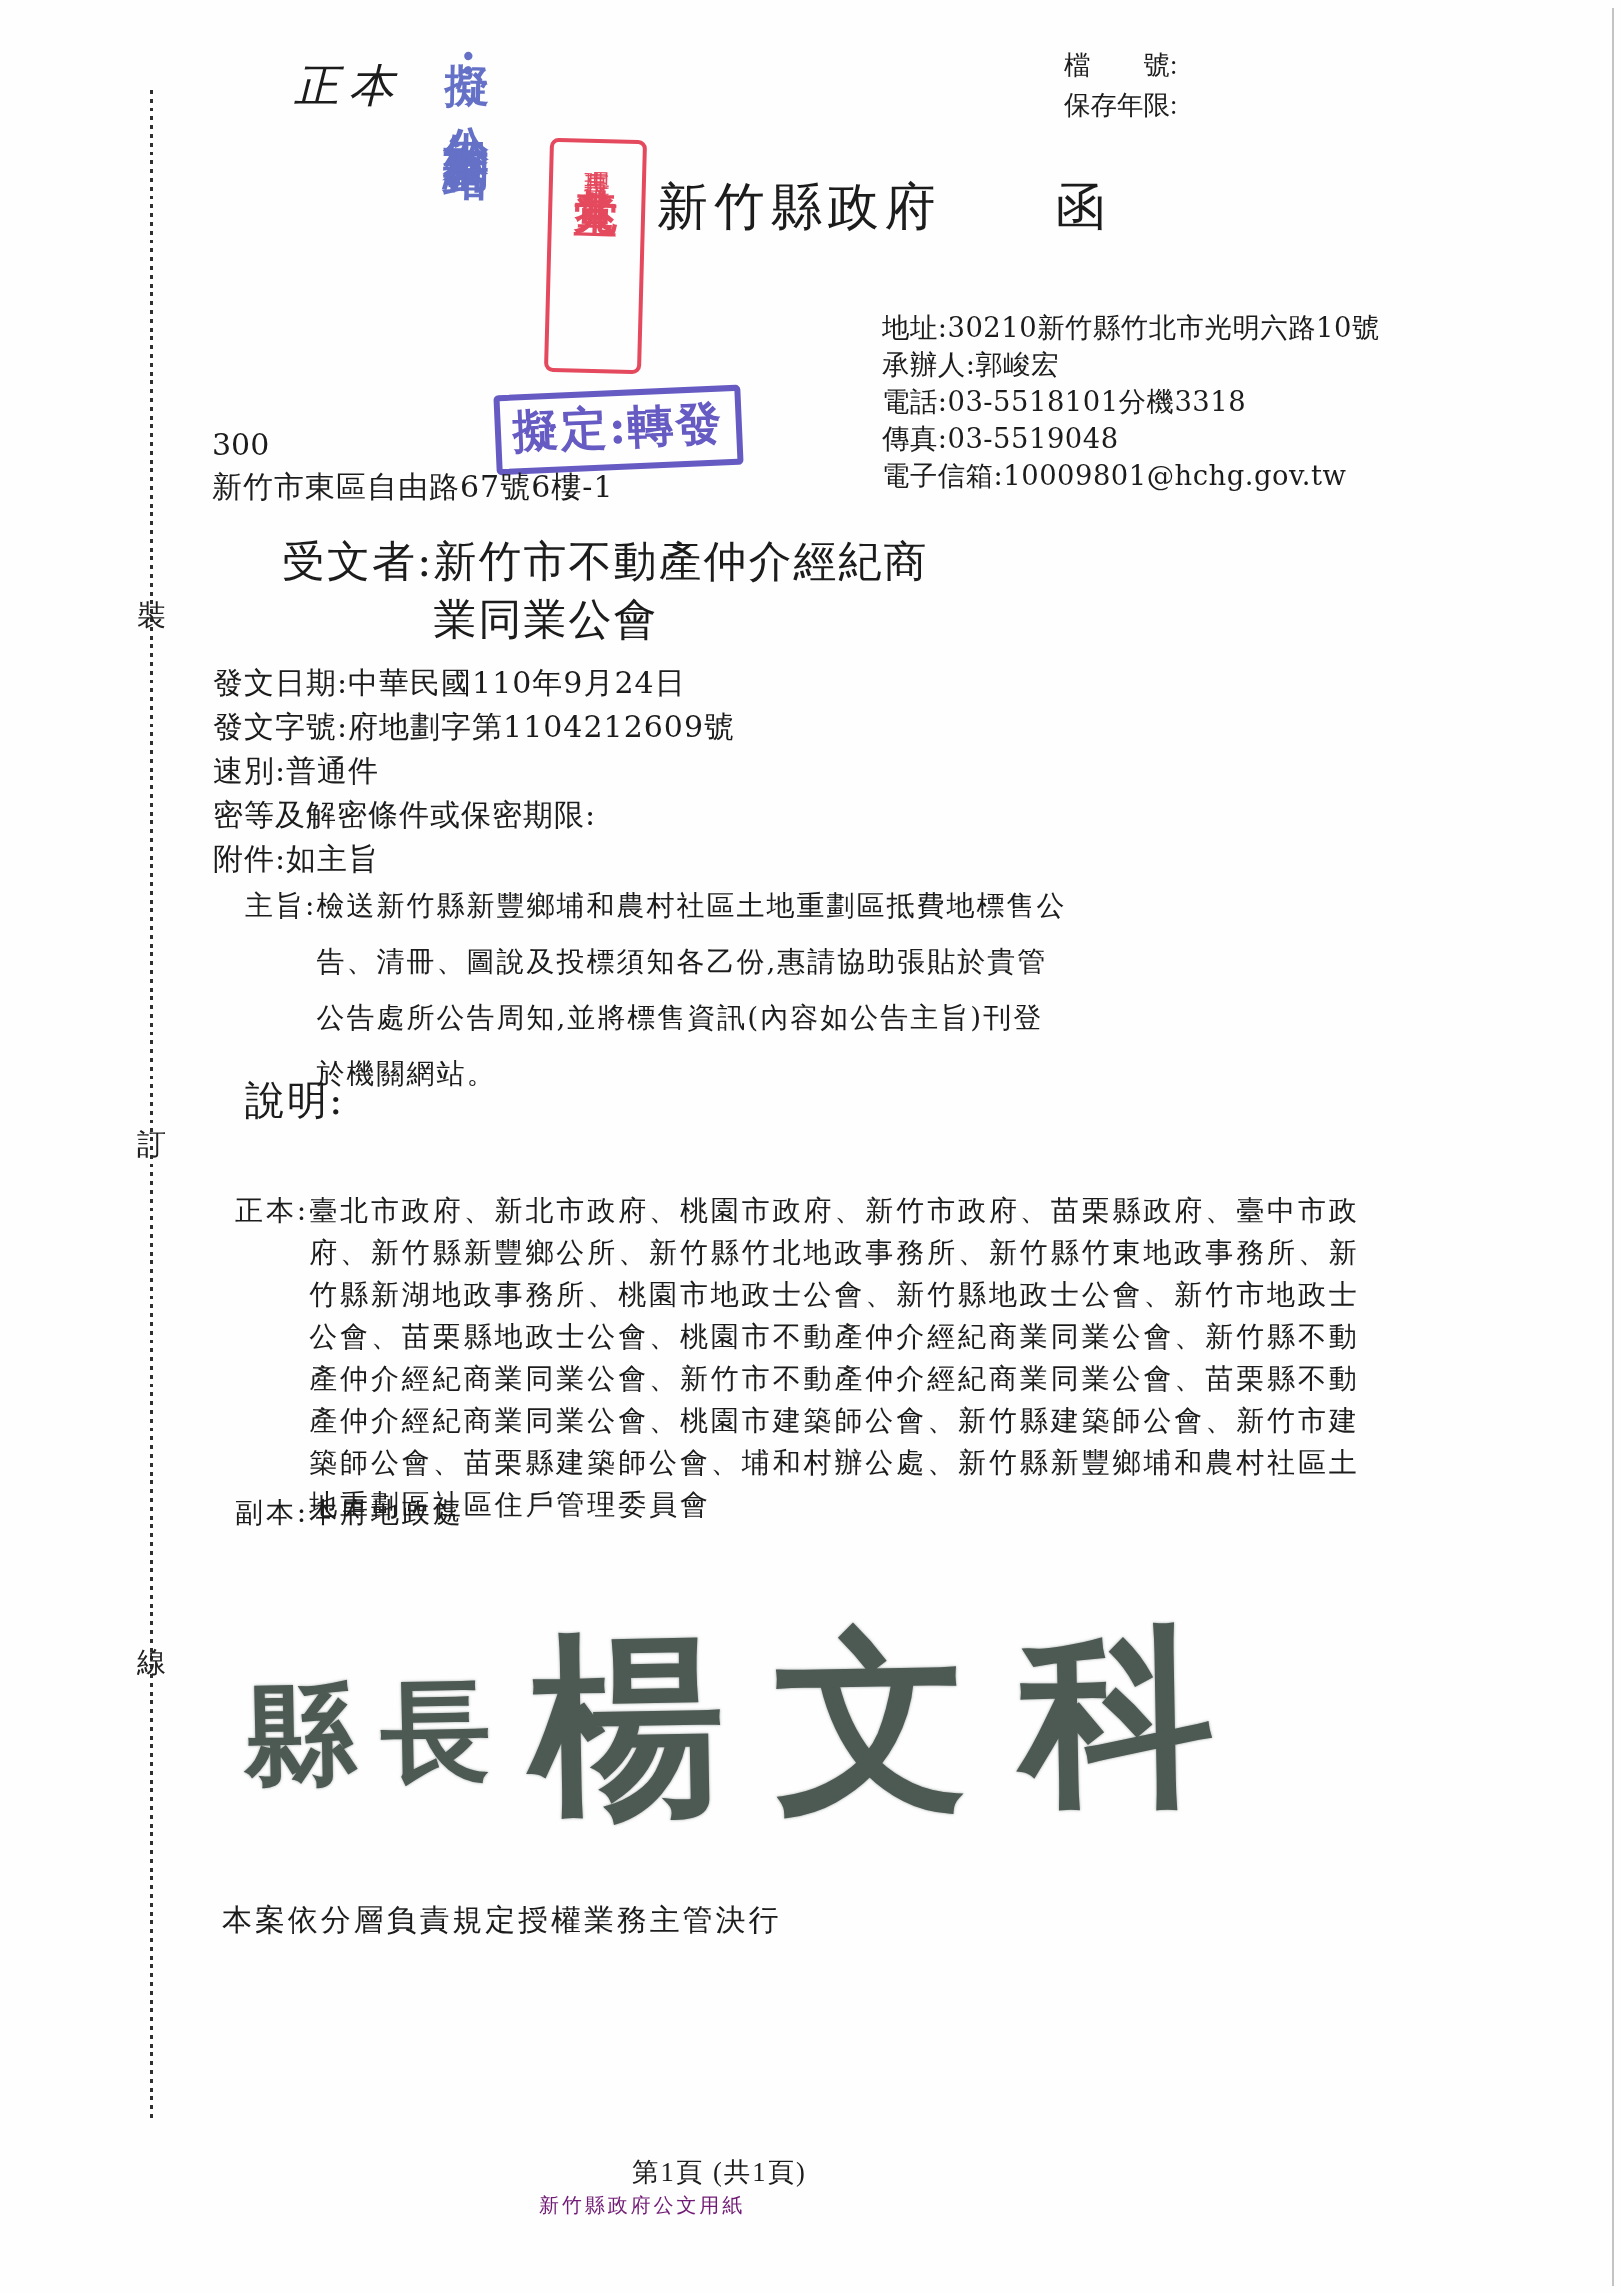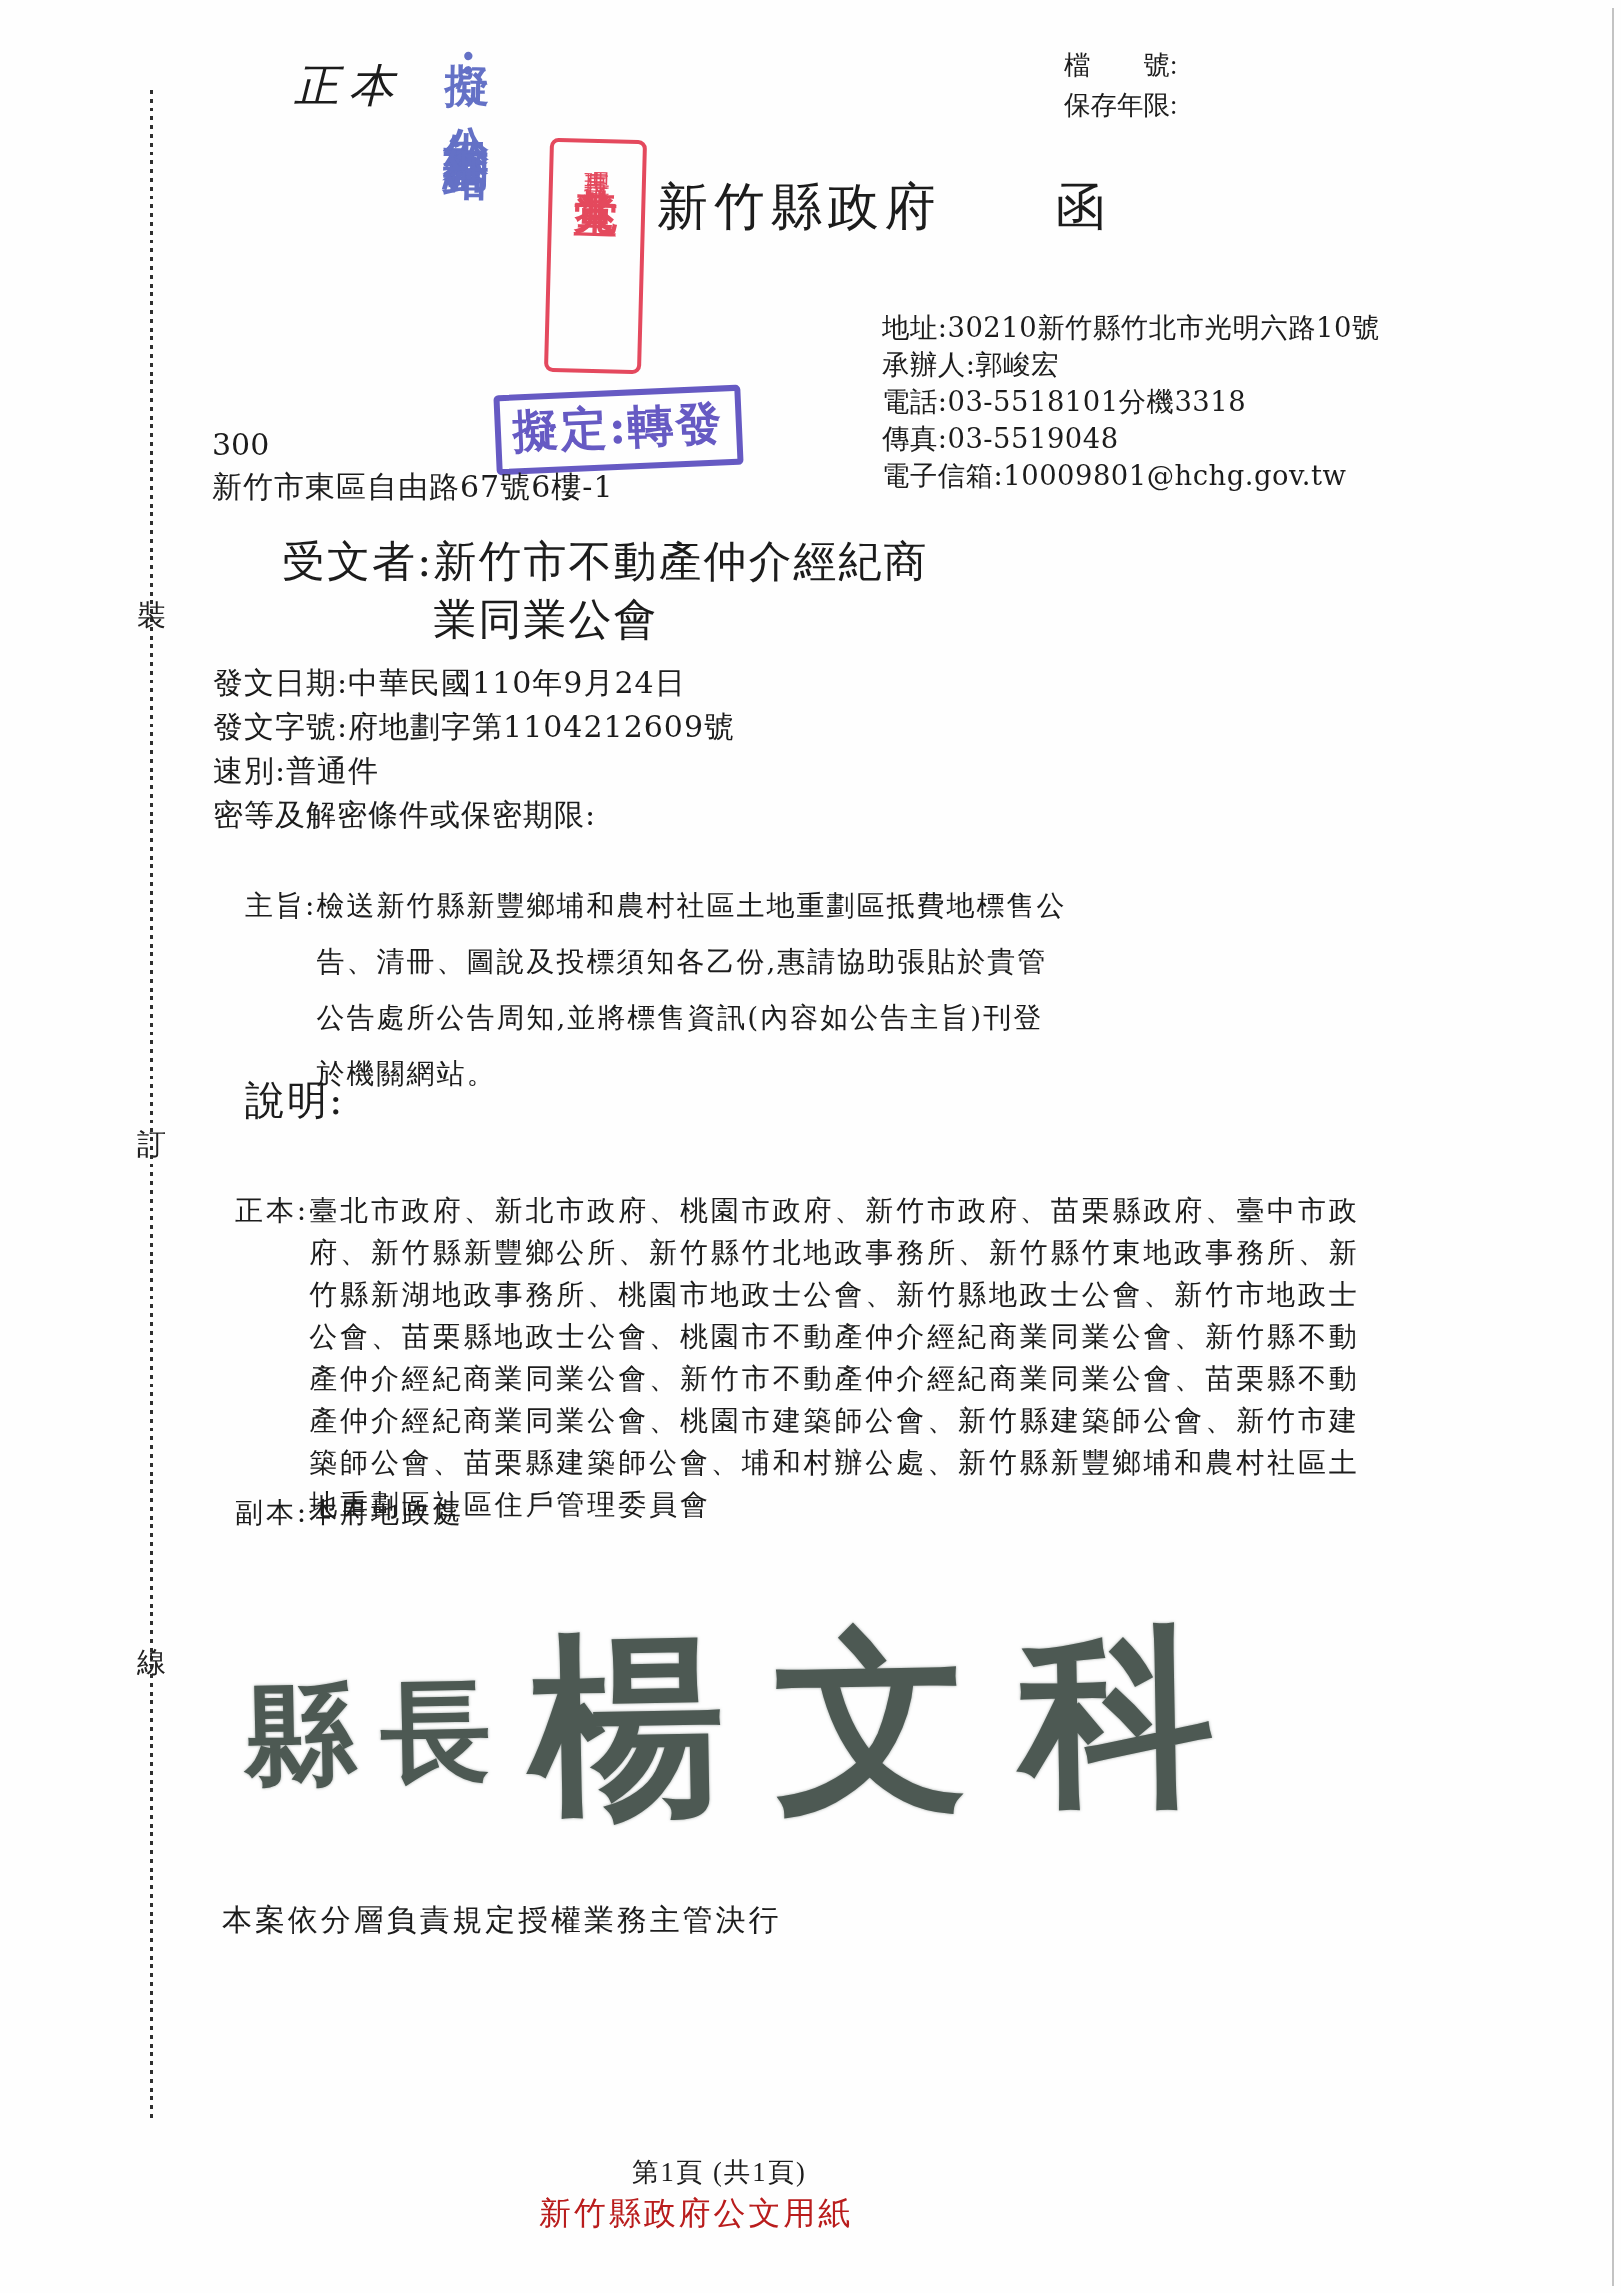--- a/index.html
+++ b/index.html
@@ -62,21 +62,21 @@
   .cc-row{position:absolute;left:235px;top:1492px;font-size:28px;line-height:42px;letter-spacing:2.9px;}
 
   .signature{position:absolute;left:245px;top:1596px;display:flex;align-items:center;
     color:#4d5953;transform:rotate(-1deg);text-shadow:0 0 2.9px rgba(77,89,83,.55);}
   .sig-title{font-size:110px;font-weight:bold;letter-spacing:25.5px;margin-right:13.7px;}
   .sig-name{font-size:194px;font-weight:bold;letter-spacing:51px;}
 
   .delegation{position:absolute;left:222px;top:1900px;font-size:30px;letter-spacing:2.9px;}
 
   .footer-page{position:absolute;left:632px;top:2154px;font-size:26.5px;letter-spacing:2px;font-family:Liberation Serif, serif;}
-  .footer-paper{position:absolute;left:539px;top:2192px;font-size:32px;letter-spacing:2.9px;color:#b91c1c;}
+  .footer-paper{position:absolute;left:539px;top:2192px;font-size:20px;letter-spacing:2.9px;color:#701a75;}
 </style>
 </head>
 <body>
 
 <div class="page">
 
   <div class="bind-line"></div>
   <div class="bind-mark mark-1">裝</div>
   <div class="bind-mark mark-2">訂</div>
   <div class="bind-mark mark-3">線</div>
@@ -114,20 +114,21 @@
     <span class="lbl">受文者:</span>
     <span class="nm">新竹市不動產仲介經紀商
 業同業公會</span>
   </div>
 
   <div class="meta-block">
     <div>發文日期:中華民國110年9月24日</div>
     <div>發文字號:府地劃字第1104212609號</div>
     <div>速別:普通件</div>
     <div>密等及解密條件或保密期限:</div>
+    <div>附件:如主旨</div>
   </div>
 
   <div class="subject-row para">
     <span class="lbl">主旨:</span>
     <span class="txt">檢送新竹縣新豐鄉埔和農村社區土地重劃區抵費地標售公
 告、清冊、圖說及投標須知各乙份,惠請協助張貼於貴管
 公告處所公告周知,並將標售資訊(內容如公告主旨)刊登
 於機關網站。</span>
   </div>
 

